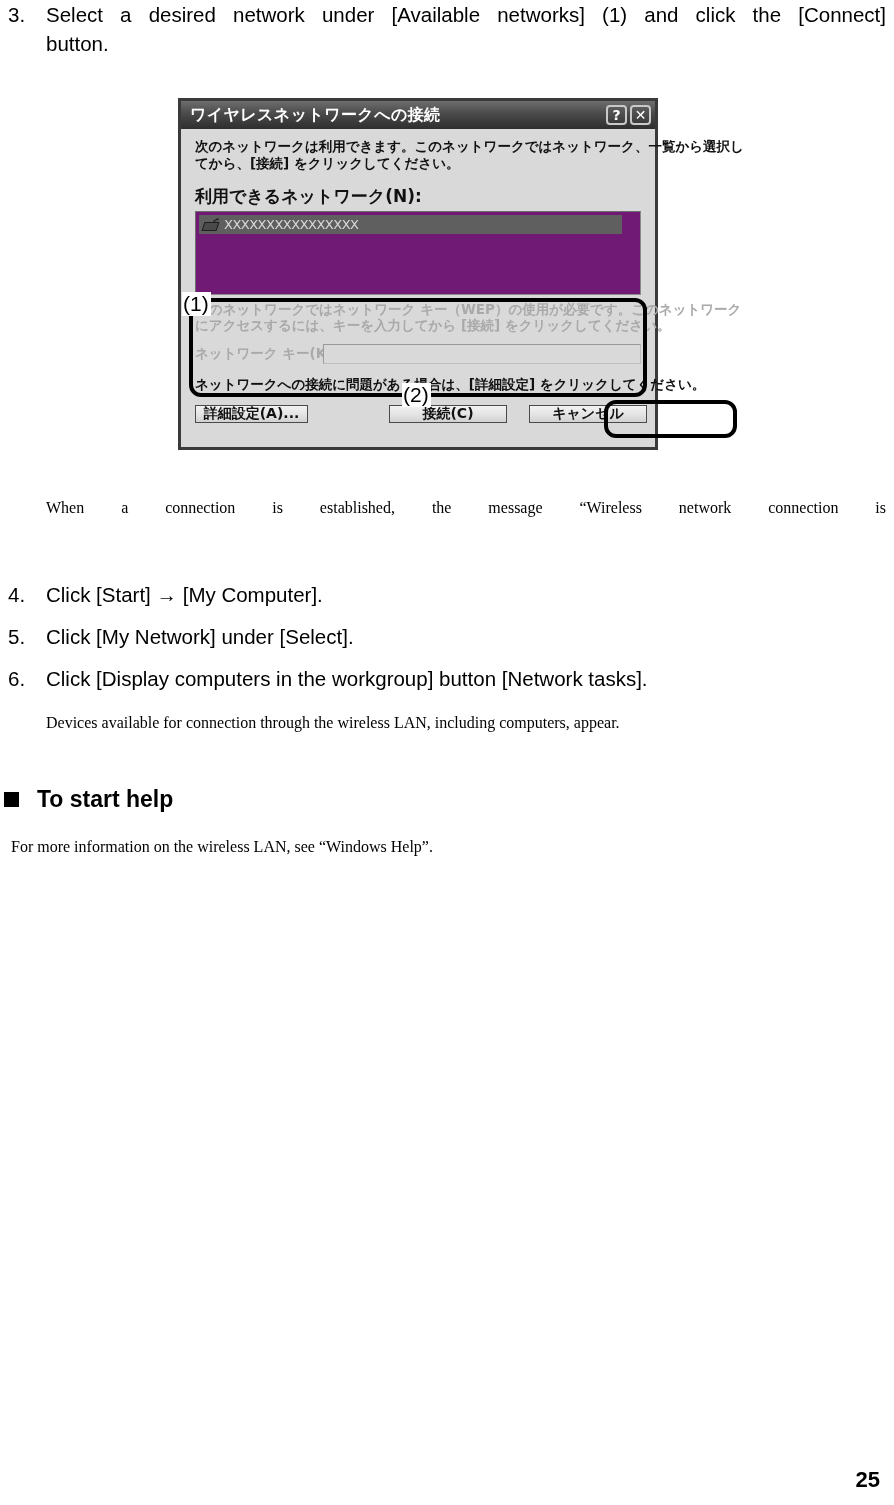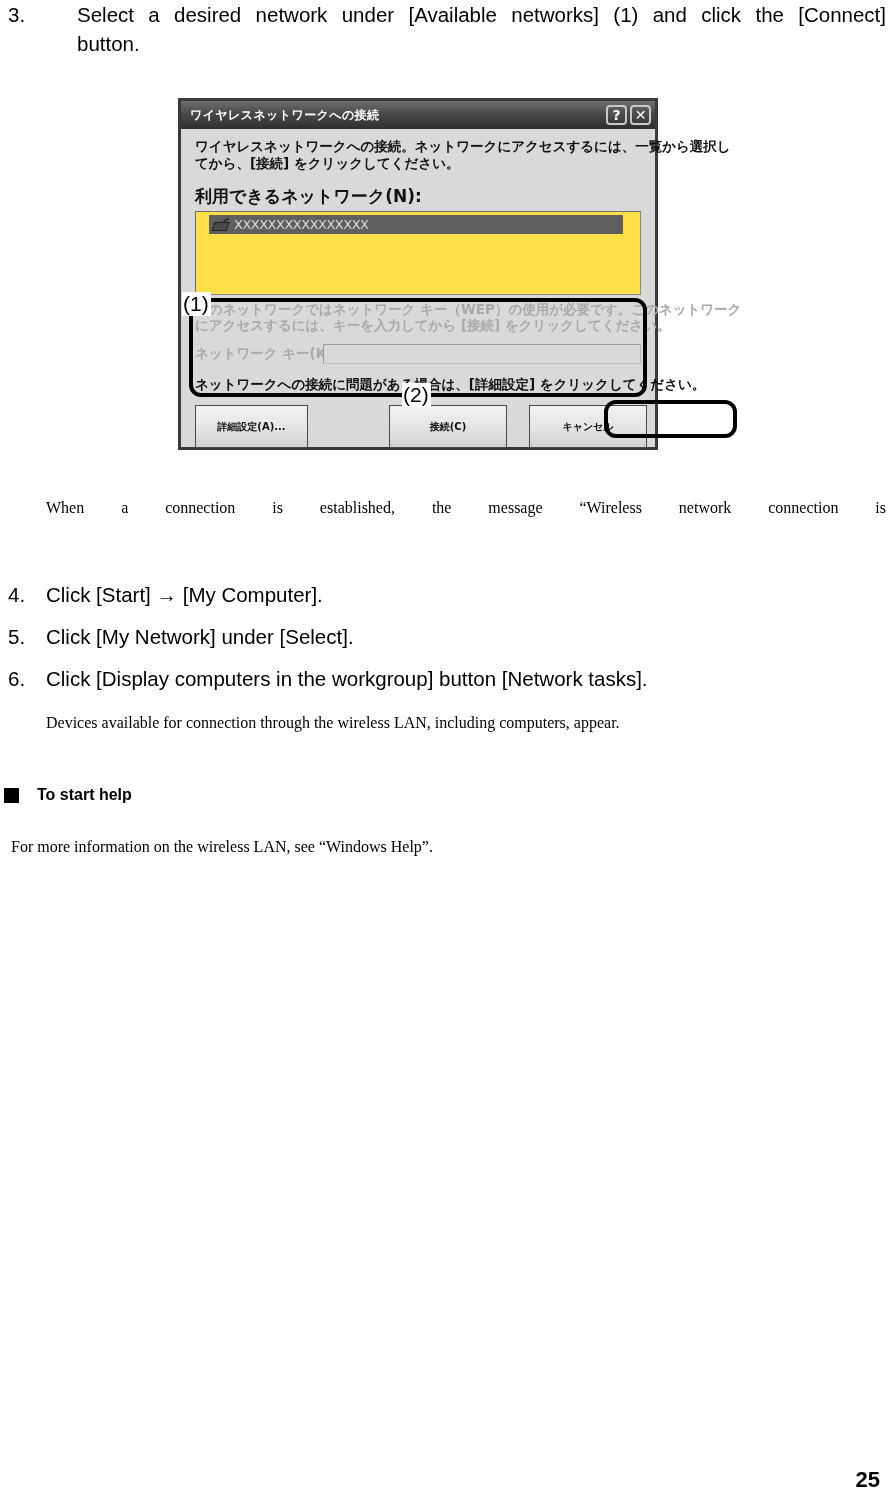--- a/index.html
+++ b/index.html
@@ -29,21 +29,20 @@
     width: 38px;
     flex: 0 0 38px;
     text-align: left;
   }
   .step .body {
     flex: 1 1 auto;
   }
   .justified {
     text-align: justify;
     text-align-last: left;
-    margin-left: 31px;
   }
   .justified > .lineA {
     text-align: justify;
     text-align-last: justify;
   }
 
   
   .para {
     position: absolute;
     font-family: "Liberation Serif", serif;
@@ -56,21 +55,21 @@
     text-align-last: justify;
   }
 
   
   .heading {
     position: absolute;
     display: flex;
     align-items: center;
     font-family: "Liberation Sans", sans-serif;
     font-weight: bold;
-    font-size: 16px;
+    font-size: 23px;
     color: #000;
   }
   .heading .sqbullet {
     width: 15px;
     height: 15px;
     background: #000;
     margin-right: 18px;
     flex: 0 0 15px;
   }
 
@@ -104,21 +103,21 @@
   .titlebar {
     height: 28px;
     background: linear-gradient(180deg, #6e6e6e 0%, #4a4a4a 45%, #2e2e2e 100%);
     display: flex;
     align-items: center;
     padding: 0 4px 0 9px;
     box-sizing: border-box;
   }
   .titlebar .title {
     color: #ffffff;
-    font-size: 12px;
+    font-size: 16px;
     font-weight: bold;
     letter-spacing: 0.4px;
     white-space: nowrap;
     flex: 1 1 auto;
   }
   .tb-btn {
     width: 21px;
     height: 20px;
     margin-left: 3px;
     border: 2px solid #c9c9c9;
@@ -155,26 +154,26 @@
     font-size: 17px;
     color: #111;
     font-weight: bold;
     margin-top: 13px;
     white-space: nowrap;
   }
 
   .listbox {
     margin-top: 3px;
     height: 84px;
-    background: #fde047;
+    background: #701a75;
     border: 1px solid #8a8a8a;
     border-top-color: #6d6d6d;
     border-left-color: #6d6d6d;
     box-sizing: border-box;
-    padding: 3px 3px 0 13px;
+    padding: 3px 3px 0 3px;
     position: relative;
   }
   .list-row {
     display: flex;
     align-items: center;
     height: 19px;
     background: #5f5f5f;
     padding-left: 3px;
     width: 96%;
   }
@@ -249,28 +248,28 @@
 
   .btn-row {
     position: absolute;
     left: 14px;
     right: 14px;
     bottom: 16px;
     height: 26px;
   }
   .xpbtn {
     position: absolute;
-    height: 43px;
+    height: 18px;
     background: linear-gradient(180deg,#f2f2f2 0%,#e6e6e6 48%,#d2d2d2 100%);
     border: 1px solid #4a4a4a;
     box-sizing: border-box;
     display: flex;
     align-items: center;
     justify-content: center;
-    font-size: 10px;
+    font-size: 14px;
     font-weight: bold;
     color: #111;
     white-space: nowrap;
   }
   #btn-advanced { left: 0;   width: 113px; }
   #btn-connect  { left: 194px; width: 118px; }
   #btn-cancel   { left: 334px; width: 118px; }
 
   
   .callout-box {
@@ -311,21 +310,21 @@
   <div class="dialog">
 
     <div class="titlebar">
       <div class="title">ワイヤレスネットワークへの接続</div>
       <div class="tb-btn">?</div>
       <div class="tb-btn">✕</div>
     </div>
 
     <div class="dlg-body">
 
-      <div class="intro-text">ワイヤレスネットワークへの接続。ネットワークにアクセスするには、一覧から選択し</div>
+      <div class="intro-text">次のネットワークは利用できます。このネットワークではネットワーク、一覧から選択し</div>
       <div class="intro-text">てから、[接続] をクリックしてください。</div>
 
       <div class="field-label">利用できるネットワーク(N):</div>
 
       <div class="listbox">
         <div class="list-row">
           <span class="netico">
             <span class="card"></span>
               <span class="ant"></span>
           </span>

